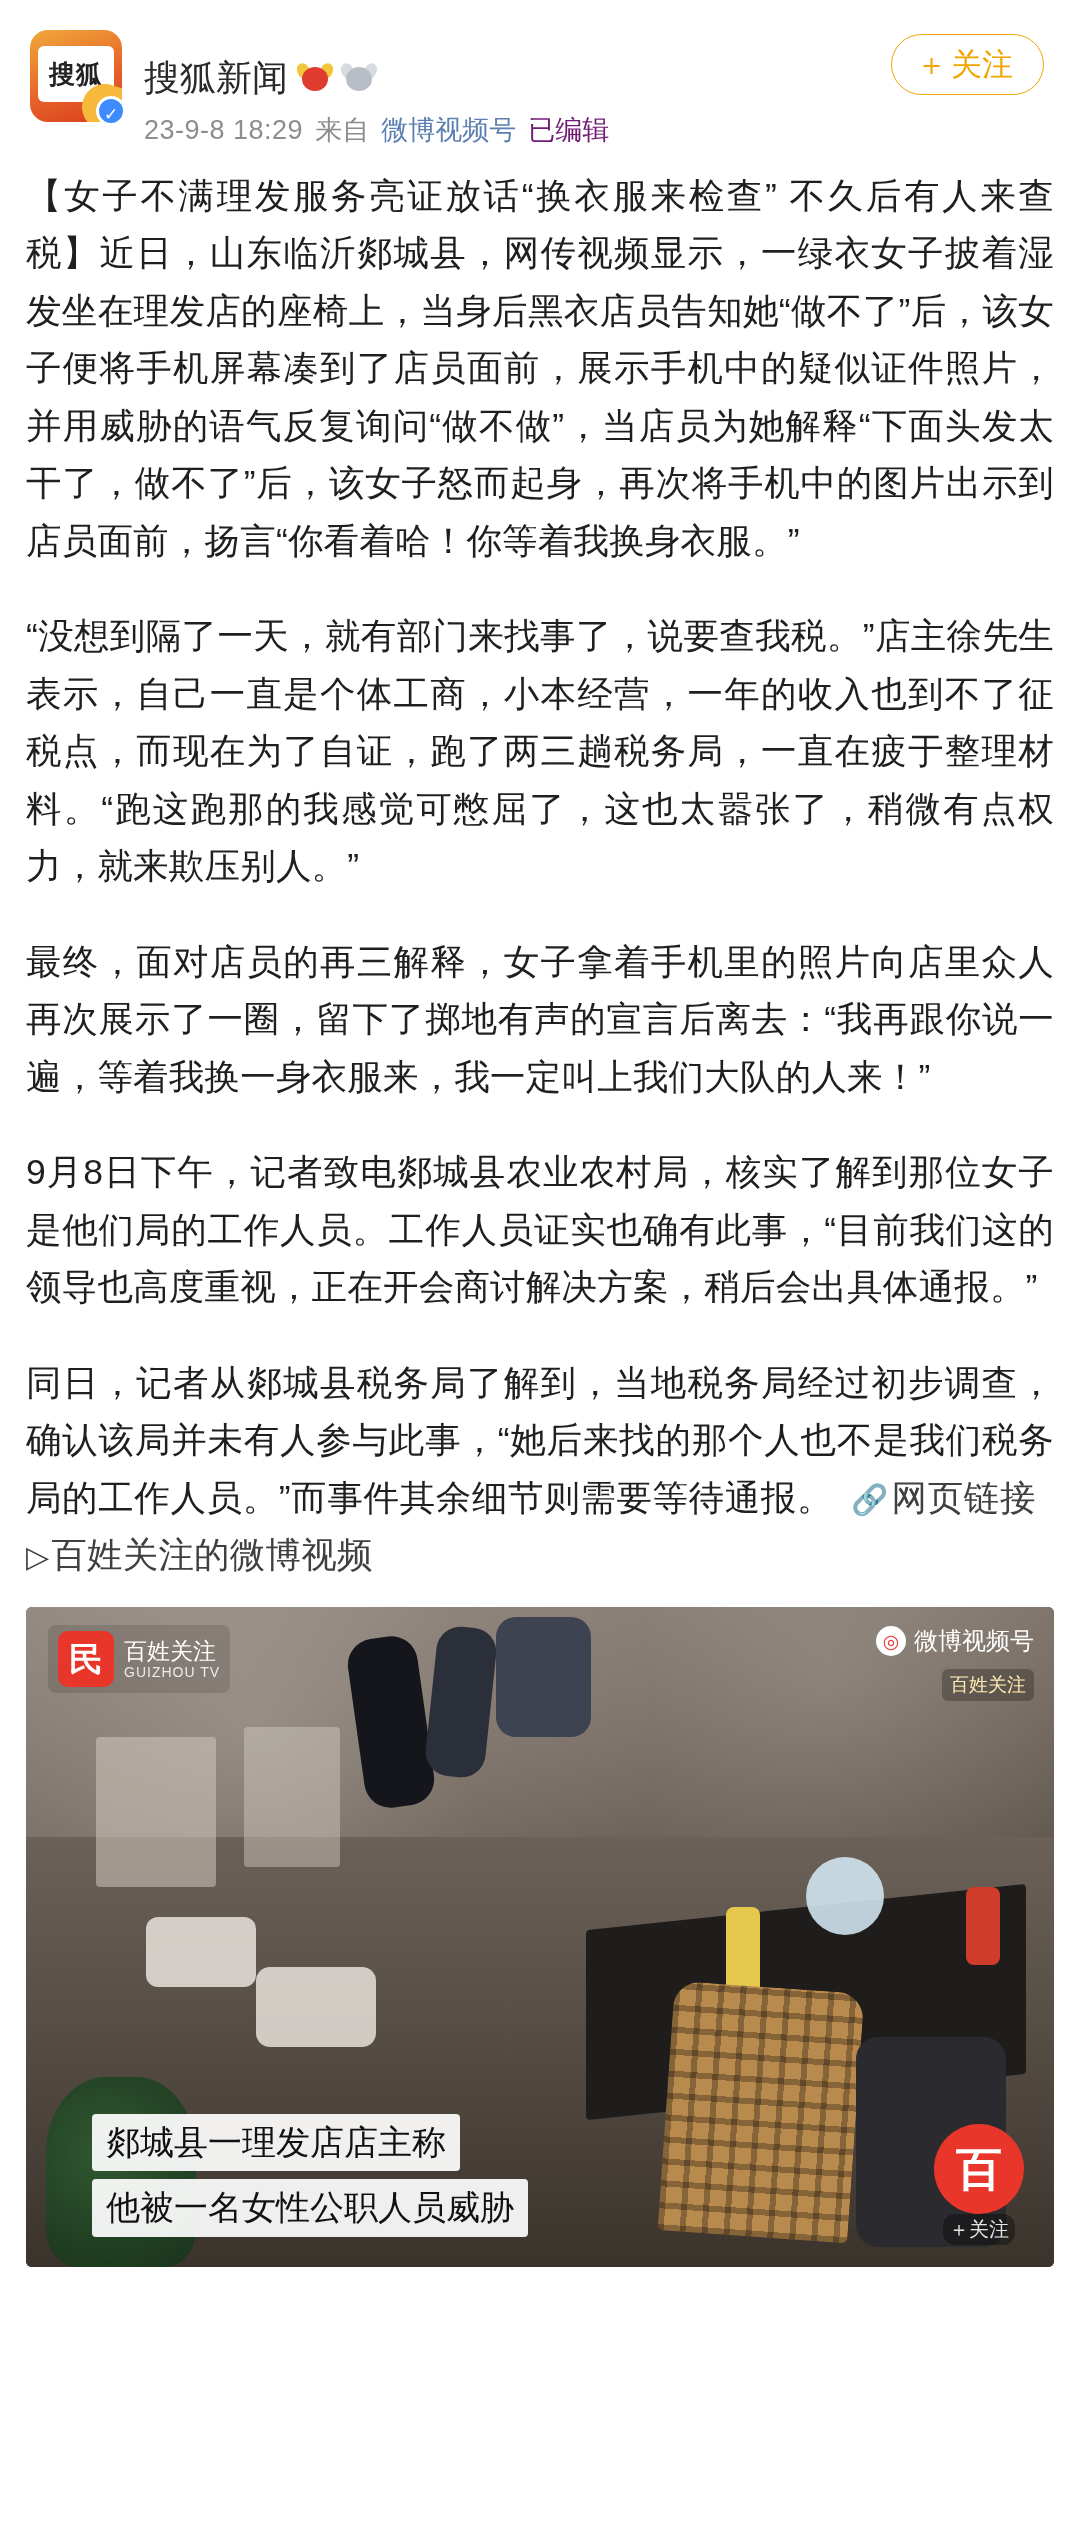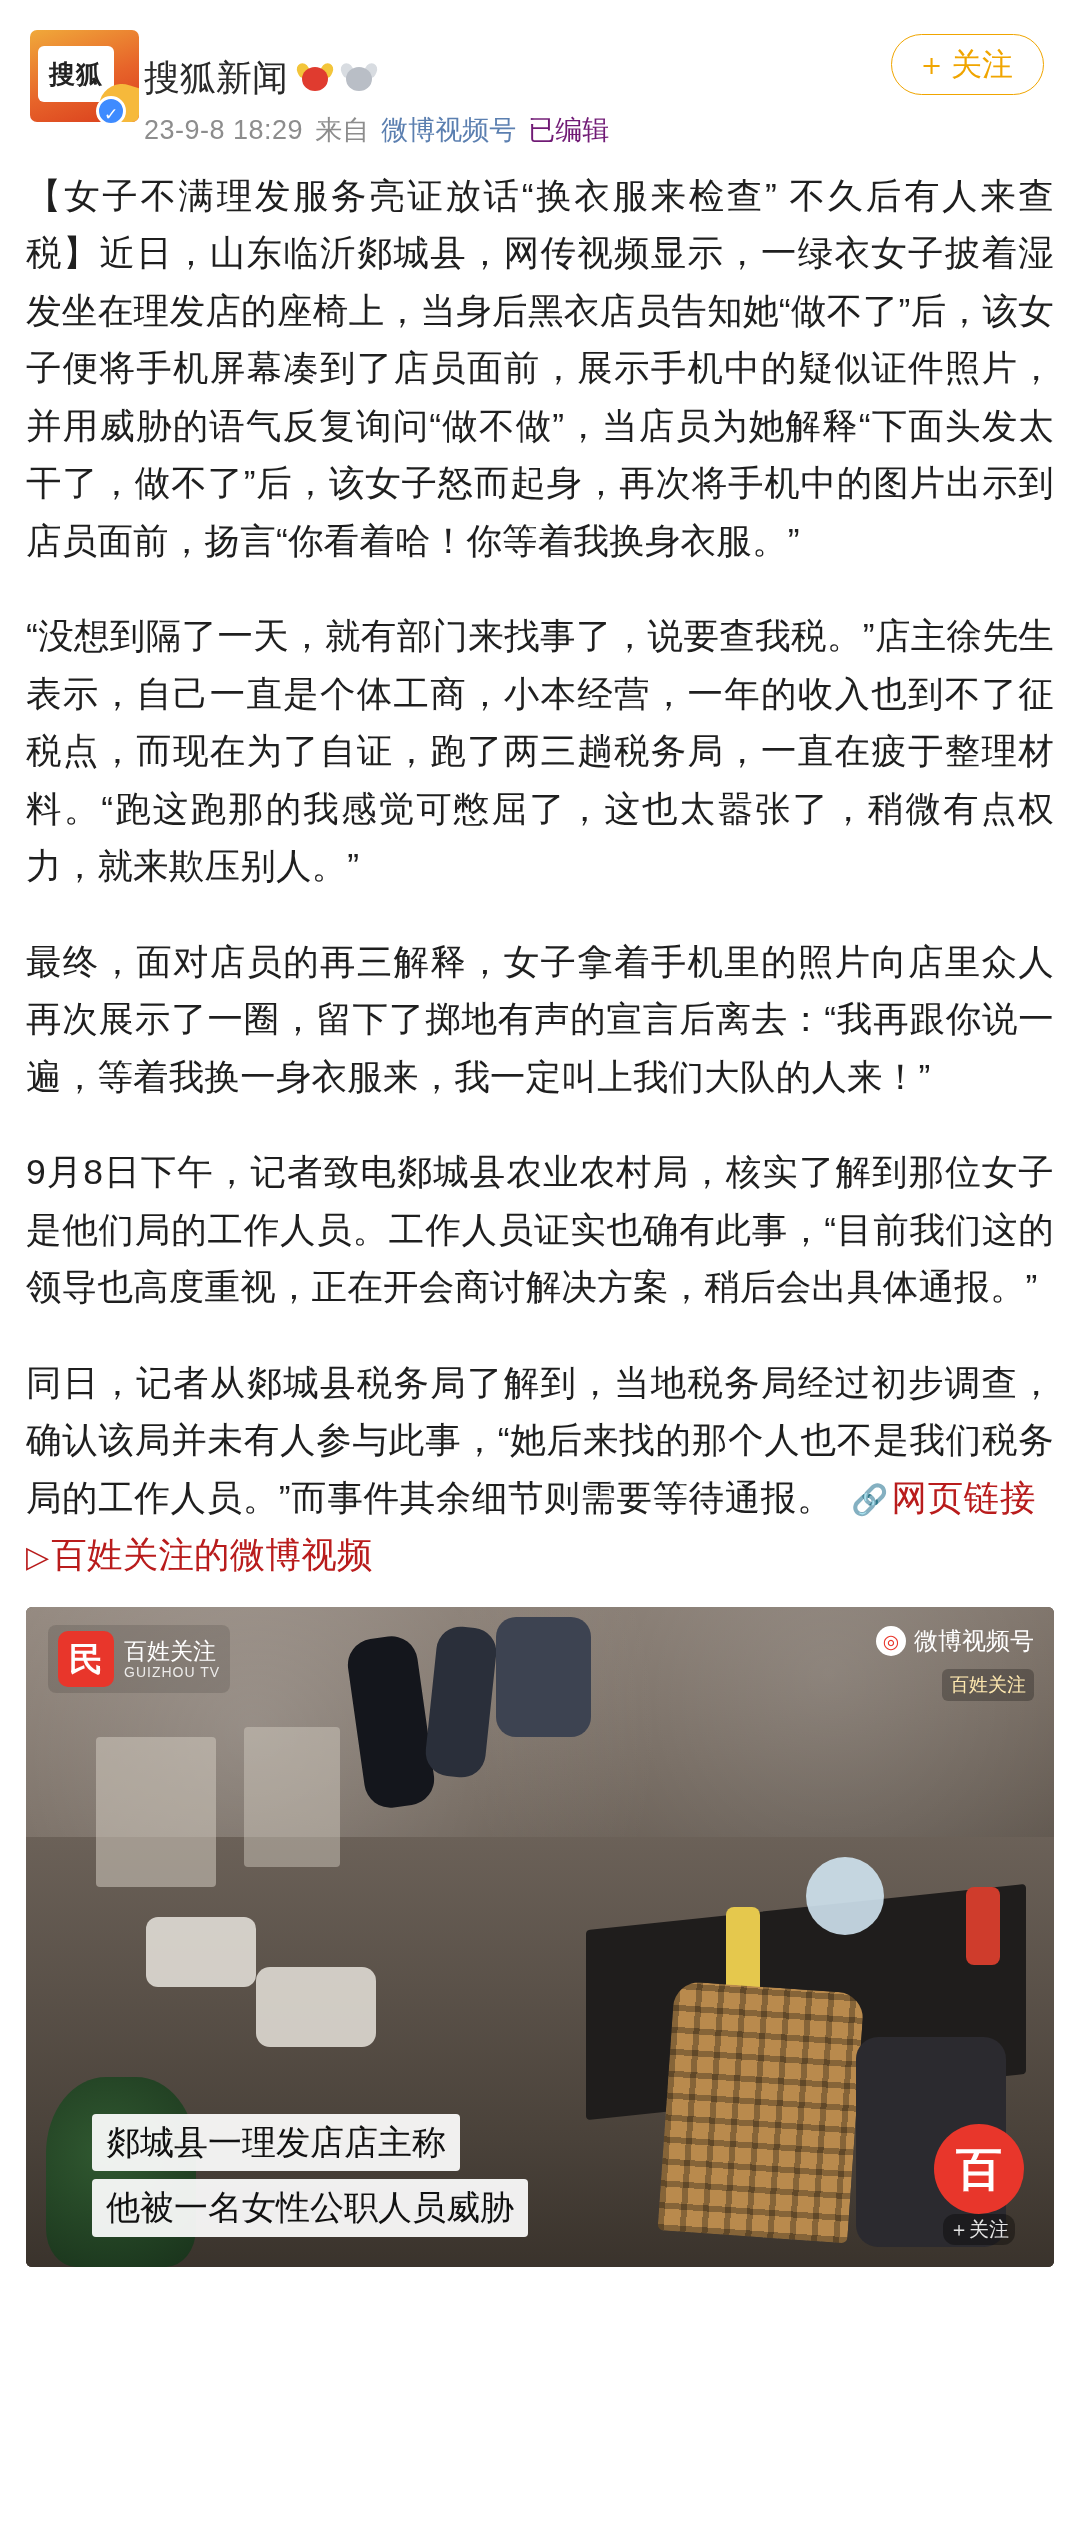--- a/index.html
+++ b/index.html
@@ -31,23 +31,23 @@
     position: relative;
   }
   .avatar-wrap {
     position: relative;
     width: 92px;
     height: 92px;
     flex: 0 0 92px;
     margin-top: 4px;
   }
   .avatar {
-    width: 109px;
+    width: 92px;
     height: 92px;
-    border-radius: 7px;
+    border-radius: 18px;
     background: linear-gradient(160deg, #f0a93a 0%, #e7642a 55%, #d93c1c 100%);
     position: relative;
     overflow: hidden;
     box-sizing: border-box;
   }
   .avatar .sohu-mark {
     position: absolute;
     left: 8px;
     top: 16px;
     width: 76px;
@@ -195,21 +195,21 @@
   .article p {
     margin: 0 0 38px 0;
     font-size: 35.5px;
     line-height: 1.62;
     color: #1f1f1f;
     text-align: justify;
     letter-spacing: 0.2px;
   }
   .article p:last-child { margin-bottom: 22px; }
   .link-inline {
-    color: #b91c1c;
+    color: #404040;
     white-space: nowrap;
     margin-top: 38px;
   }
   .link-icon {
     font-family: "DejaVu Sans", sans-serif;
     font-size: 30px;
     margin-right: 2px;
   }
   .link-sep { display: inline-block; width: 18px; }
 

